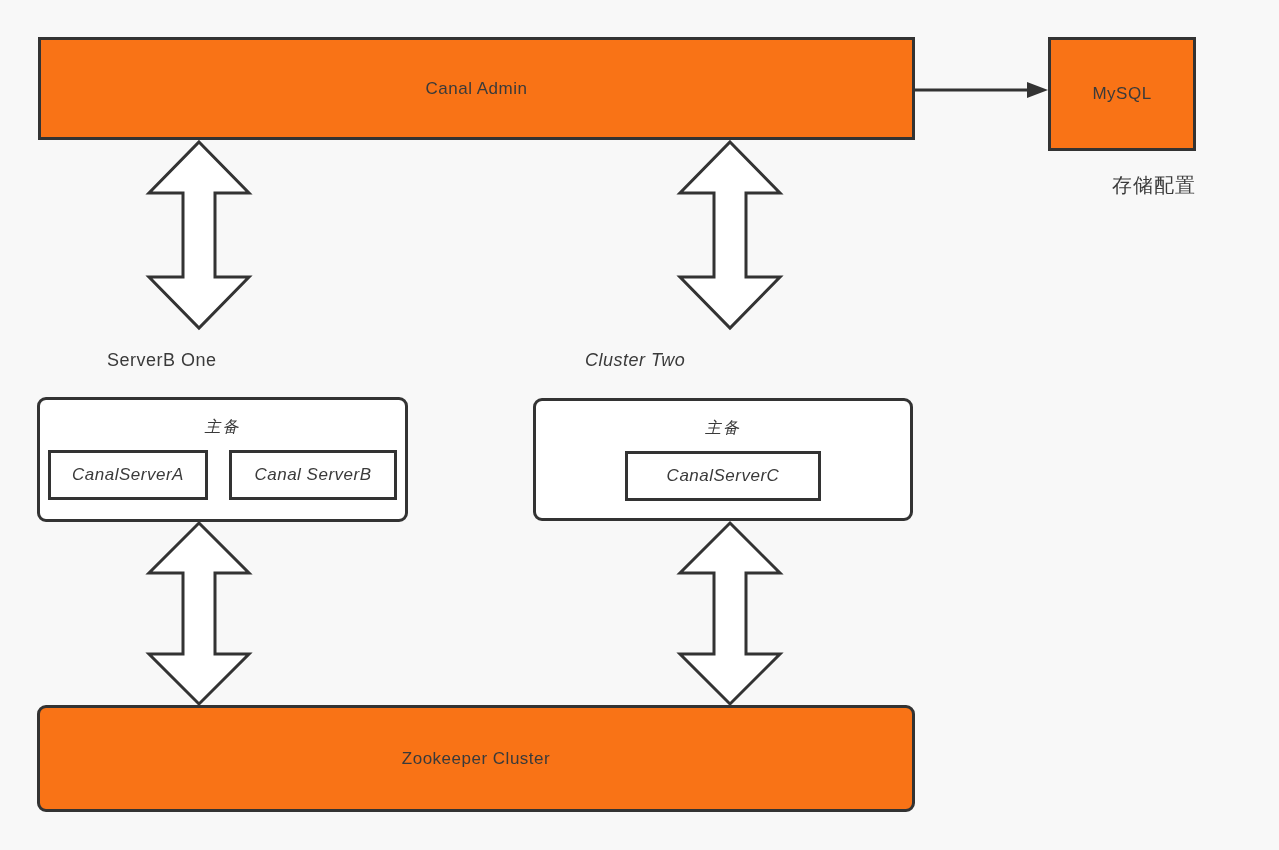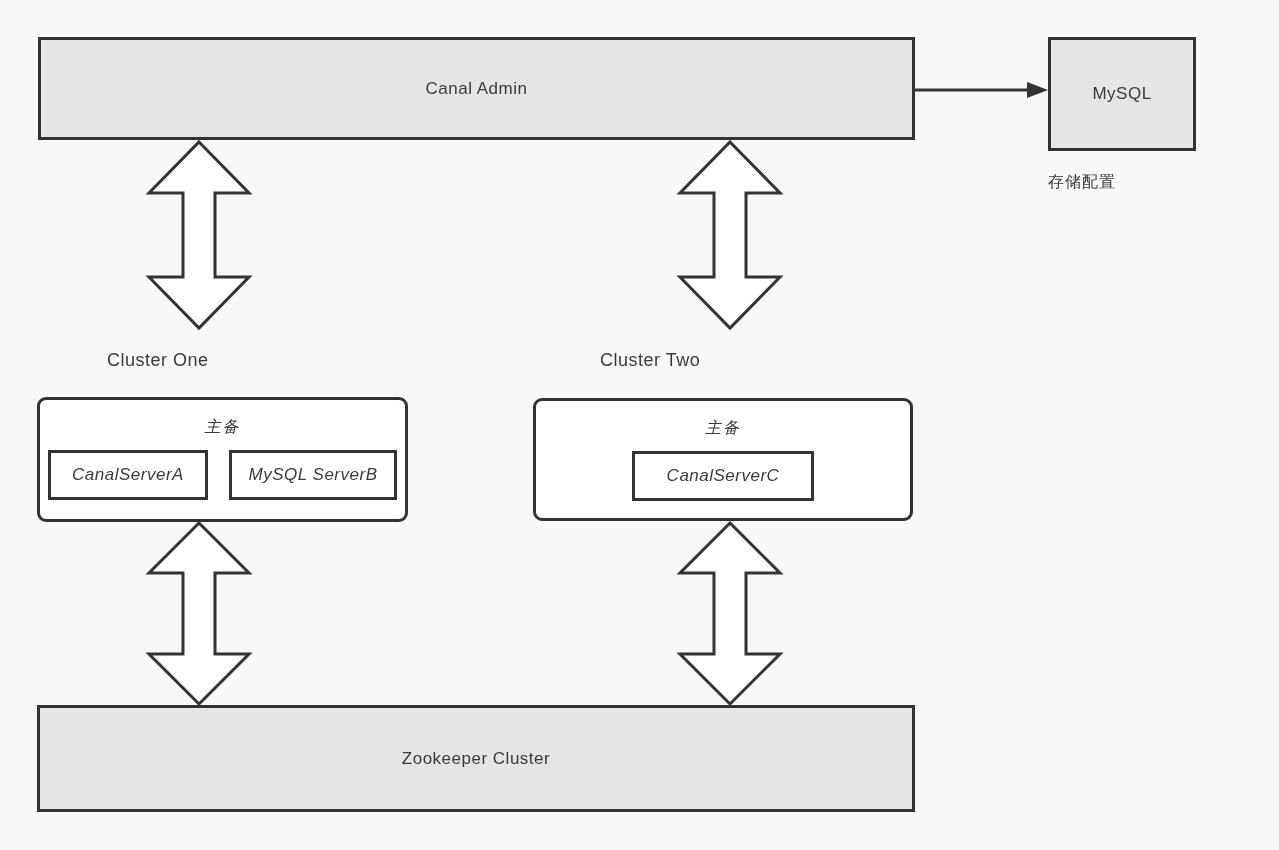--- a/index.html
+++ b/index.html
@@ -10,48 +10,48 @@
   .canvas {
     position: relative;
     width: 1279px;
     height: 850px;
     background: #f8f8f8;
     color: #3a3a3a;
     overflow: hidden;
   }
   .box {
     position: absolute;
-    background: #e5e5e5;
+    background: #f97316;
     border: 3px solid #333333;
     box-sizing: border-box;
     display: flex;
     align-items: center;
     justify-content: center;
     font-size: 17px;
     letter-spacing: 0.5px;
   }
   .canal-admin { left: 38px; top: 37px; width: 877px; height: 103px; }
   .mysql       { left: 1048px; top: 37px; width: 148px; height: 114px; }
-  .zookeeper   { left: 37px; top: 705px; width: 878px; height: 107px; }
+  .zookeeper   { left: 37px; top: 705px; width: 878px; height: 107px; border-radius: 9px; }
 
   .caption {
     position: absolute;
     left: 1048px; top: 172px; width: 148px;
-    text-align: left;
-    font-size: 16px;
+    text-align: right;
+    font-size: 20px;
     letter-spacing: 1px;
   }
   .cluster-label {
     position: absolute;
     top: 350px;
     font-size: 18px;
     letter-spacing: 0.5px;
   }
   .cluster-label.one { left: 107px; }
-  .cluster-label.two { left: 600px; }
+  .cluster-label.two { left: 585px; font-style: italic; }
 
   .cluster-box {
     position: absolute;
     background: #ffffff;
     border: 3px solid #333333;
     border-radius: 9px;
     box-sizing: border-box;
     font-style: italic;
   }
   .cluster-box.one { left: 37px;  top: 397px; width: 371px; height: 125px; }
@@ -75,21 +75,21 @@
     border: 3px solid #333333;
     box-sizing: border-box;
     display: flex;
     align-items: center;
     justify-content: center;
     font-size: 17px;
     letter-spacing: 0.5px;
   }
   .server-a { width: 160px; }
   .server-b { width: 168px; }
-  .server-c { width: 182px; }
+  .server-c { width: 196px; }
   .server-d { width: 173px; }
 
   svg.connector { position: absolute; overflow: visible; }
   .v-arrow-1 { left: 147px; top: 140px; }
   .v-arrow-2 { left: 678px; top: 140px; }
   .v-arrow-3 { left: 147px; top: 521px; }
   .v-arrow-4 { left: 678px; top: 521px; }
   .h-arrow   { left: 915px; top: 80px; }
 </style>
 </head>
@@ -111,28 +111,28 @@
   </div>
   <div class="caption">存储配置</div>
 
   <svg class="connector v-arrow-1" width="104" height="190" viewBox="0 0 104 190">
     <polygon points="52,2 102,53 68,53 68,137 102,137 52,188 2,137 36,137 36,53 2,53" fill="#ffffff" stroke="#333333" stroke-width="3" stroke-linejoin="miter"></polygon>
   </svg>
   <svg class="connector v-arrow-2" width="104" height="190" viewBox="0 0 104 190">
     <polygon points="52,2 102,53 68,53 68,137 102,137 52,188 2,137 36,137 36,53 2,53" fill="#ffffff" stroke="#333333" stroke-width="3" stroke-linejoin="miter"></polygon>
   </svg>
 
-  <div class="cluster-label one">Cluster One</div>
+  <div class="cluster-label one">ServerB One</div>
   <div class="cluster-label two">Cluster Two</div>
 
   <div class="cluster-box one">
     <div class="mode-label">主备</div>
     <div class="servers">
       <div class="server-box server-a">CanalServerA</div>
-      <div class="server-box server-b">MySQL ServerB</div>
+      <div class="server-box server-b">Canal ServerB</div>
     </div>
   </div>
 
   <div class="cluster-box two">
     <div class="mode-label">主备</div>
     <div class="servers">
       <div class="server-box server-c">CanalServerC</div>
     </div>
   </div>
 

